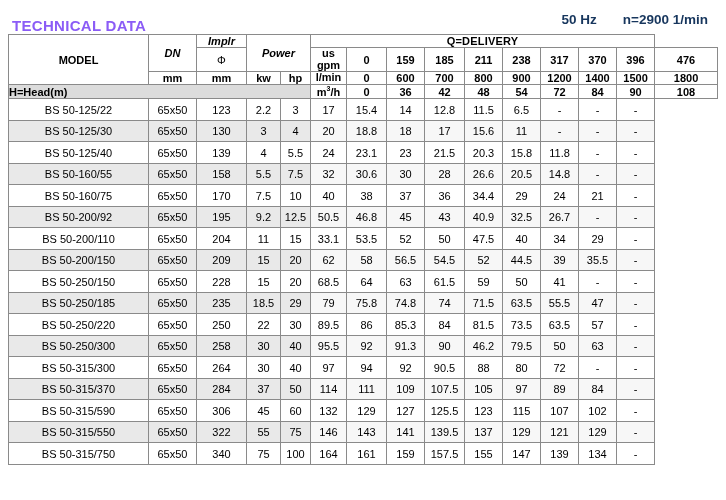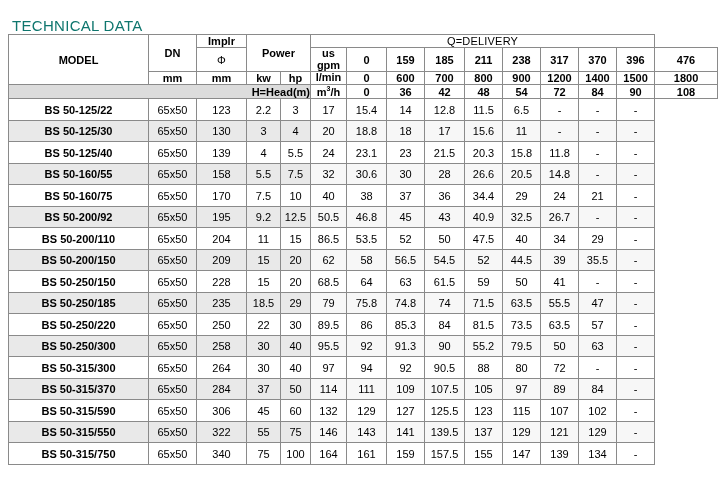--- a/index.html
+++ b/index.html
@@ -22,22 +22,22 @@
   }
   
   .top-bar {
     display: flex;
     align-items: center;
     justify-content: space-between;
     height: 26px;
     padding: 0 4px 0 4px;
   }
   .top-title {
-    color: #0f766e;
-    font-weight: normal;
+    color: #8b5cf6;
+    font-weight: bold;
     font-size: 15px;
     letter-spacing: 0.3px;
     margin-top: 12px;
   }
   .top-right {
     display: flex;
     align-items: center;
     gap: 26px;
     padding-right: 6px;
   }
@@ -73,28 +73,29 @@
     margin-top: 8px;
   }
   .model-head {
     font-size: 13px;
     font-weight: bold;
     margin-left: 28px;
   }
   .dn-head, .impl-head, .pow-head {
     font-size: 12.5px;
     font-weight: bold;
+    font-style: italic;
   }
   .phi {
     font-size: 10px;
     font-weight: normal;
   }
   .qd-head {
     font-size: 11.5px;
-    font-weight: normal;
+    font-weight: bold;
     background: #dcdcdc;
     letter-spacing: 0.2px;
   }
   .flow-lbl {
     background: #dcdcdc;
     font-weight: bold;
     font-size: 8.5px;
     text-align: right;
     padding-right: 2px;
     line-height: 1.05;
@@ -111,21 +112,21 @@
   .hhead {
     background: #dcdcdc;
     font-weight: bold;
     font-size: 11px;
   }
   
   tbody tr td {
     height: 20.5px;
   }
   td.model {
-    font-weight: bold;
+    font-weight: normal;
     font-size: 12px;
     text-align: center;
     background: #f2f2f2;
     margin-top: 24px;
   }
   td.dn {
     font-size: 11px;
     background: #f2f2f2;
   }
   td.impl {
@@ -151,20 +152,24 @@
     background: #f7f7f7;
   }
 </style>
 </head>
 <body>
 
 <div class="page">
 
   <div class="top-bar">
     <div class="top-title">TECHNICAL DATA</div>
+    <div class="top-right">
+      <span class="top-hz">50 Hz</span>
+      <span class="top-rpm">n=2900 1/min</span>
+    </div>
   </div>
 
   <table class="data">
     <colgroup>
       <col style="width:140px">
       <col style="width:48px">
       <col style="width:50px">
       <col style="width:34px">
       <col style="width:30px">
       <col style="width:36px">
@@ -211,21 +216,21 @@
         <td class="flow-val">600</td>
         <td class="flow-val">700</td>
         <td class="flow-val">800</td>
         <td class="flow-val">900</td>
         <td class="flow-val">1200</td>
         <td class="flow-val">1400</td>
         <td class="flow-val">1500</td>
         <td class="flow-val">1800</td>
       </tr>
       <tr>
-        <td class="hhead" colspan="5" style="background: rgb(220, 220, 220); text-align: right; padding-right: 0px;"><span style="display: inline-block; width: 100%; text-align: right; font-style: normal;">H=Head(m)</span></td>
+        <td class="hhead" colspan="5" style="background: rgb(220, 220, 220); text-align: right; padding-right: 0px;"><span style="display: inline-block; width: 100%; text-align: left; font-style: normal;">H=Head(m)</span></td>
         <td class="flow-lbl">m<span class="sup">3</span>/h</td>
         <td class="flow-val">0</td>
         <td class="flow-val">36</td>
         <td class="flow-val">42</td>
         <td class="flow-val">48</td>
         <td class="flow-val">54</td>
         <td class="flow-val">72</td>
         <td class="flow-val">84</td>
         <td class="flow-val">90</td>
         <td class="flow-val">108</td>
@@ -328,21 +333,21 @@
           <td class="h">26.7</td>
           <td class="h">-</td>
           <td class="h">-</td>
         </tr>
         <tr>
           <td class="model">BS 50-200/110</td>
           <td class="dn">65x50</td>
           <td class="impl">204</td>
           <td class="kw">11</td>
           <td class="hp">15</td>
-          <td class="h">86.5</td>
+          <td class="h">33.1</td>
           <td class="h">53.5</td>
           <td class="h">52</td>
           <td class="h">50</td>
           <td class="h">47.5</td>
           <td class="h">40</td>
           <td class="h">34</td>
           <td class="h">29</td>
           <td class="h">-</td>
         </tr>
         <tr class="alt">
@@ -412,21 +417,21 @@
         <tr class="alt">
           <td class="model">BS 50-250/300</td>
           <td class="dn">65x50</td>
           <td class="impl">258</td>
           <td class="kw">30</td>
           <td class="hp">40</td>
           <td class="h">95.5</td>
           <td class="h">92</td>
           <td class="h">91.3</td>
           <td class="h">90</td>
-          <td class="h">55.2</td>
+          <td class="h">46.2</td>
           <td class="h">79.5</td>
           <td class="h">50</td>
           <td class="h">63</td>
           <td class="h">-</td>
         </tr>
         <tr>
           <td class="model">BS 50-315/300</td>
           <td class="dn">65x50</td>
           <td class="impl">264</td>
           <td class="kw">30</td>

